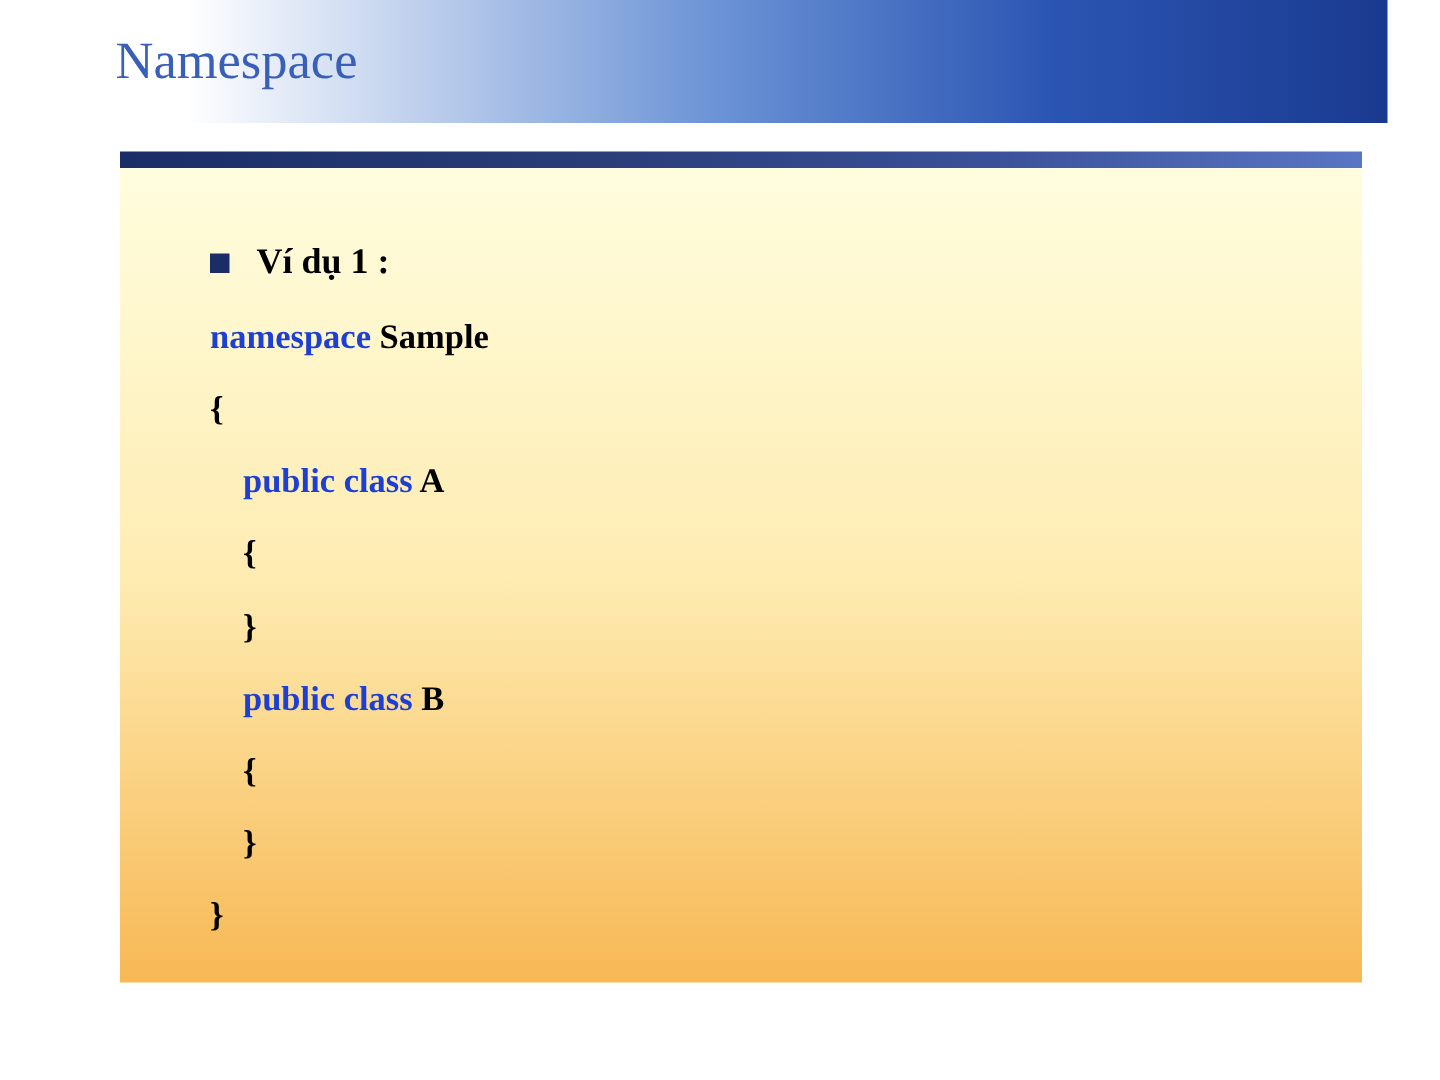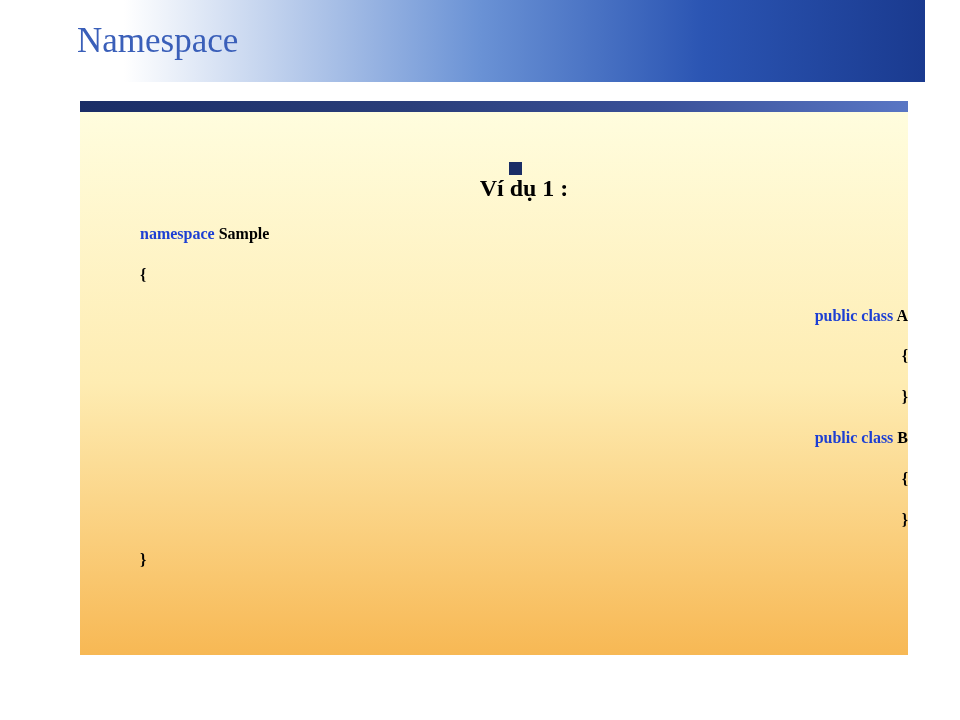--- a/index.html
+++ b/index.html
@@ -45,42 +45,41 @@
       width: 828px;
       height: 543px;
       background: linear-gradient(to bottom, #fffdde 0%, #feecb2 50%, #f7b854 100%);
       padding-top: 50px;
       padding-left: 60px;
     }
     .bullet-line {
       display: flex;
       align-items: center;
       margin-bottom: 24px;
-      flex-direction: column;
     }
     .bullet {
       width: 13px;
       height: 13px;
       background: #1a2d66;
       margin-right: 18px;
       flex-shrink: 0;
     }
     .bullet-text {
       font-size: 24px;
       font-weight: bold;
       color: #000;
     }
     .code-line {
-      font-size: 16px;
+      font-size: 23px;
       font-weight: bold;
       color: #000;
       margin-bottom: 24px;
       line-height: 1.05;
     }
-    .indent1 { padding-left: 22px; text-align: right; }
+    .indent1 { padding-left: 22px; }
     .kw { color: #1d3fd3; }
   </style>
 </head>
 <body>
 
 <div class="slide">
   <div class="header">
     <div class="header-title">Namespace</div>
   </div>
   <div class="header-bar"></div>

